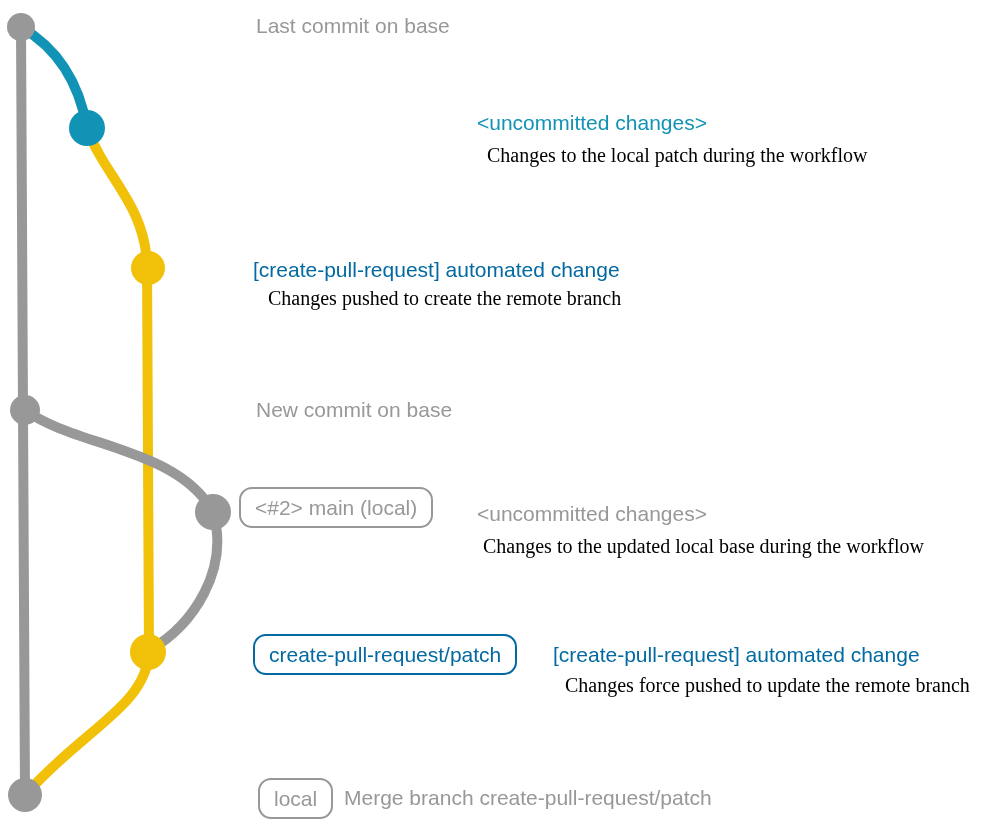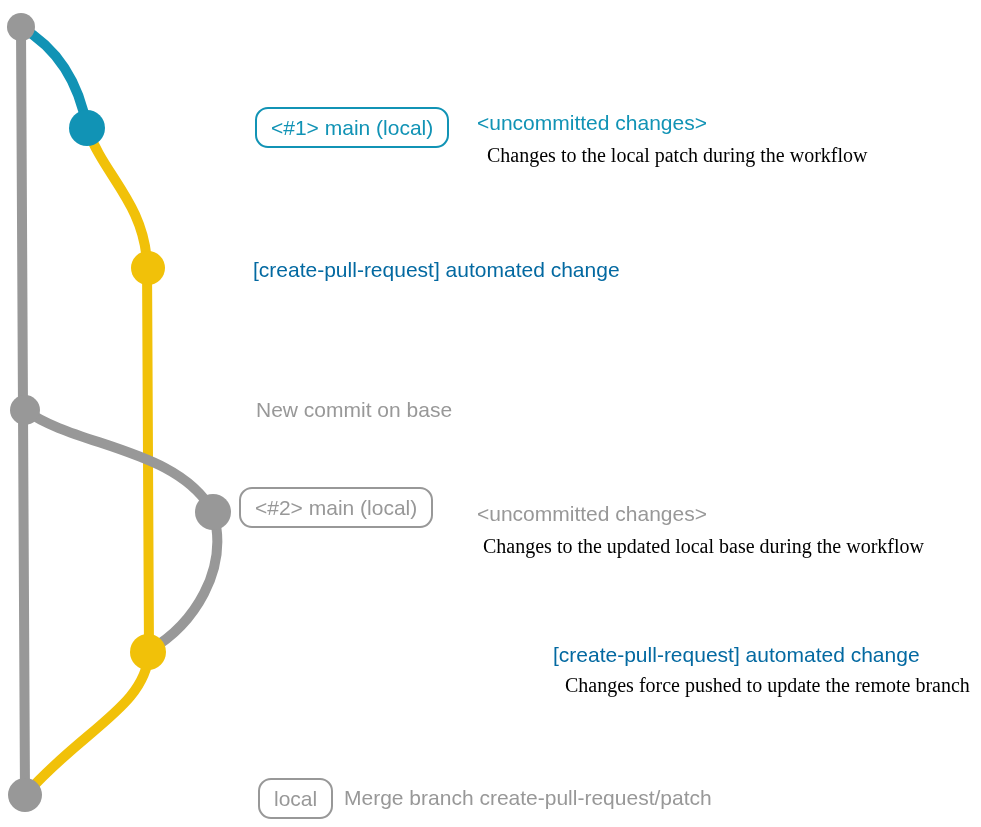--- a/index.html
+++ b/index.html
@@ -60,32 +60,34 @@
 
     <circle cx="21" cy="27" r="14" fill="#989898"></circle>
     <circle cx="87" cy="128" r="18" fill="#1193b5"></circle>
     <circle cx="148" cy="268" r="17" fill="#f1c109"></circle>
     <circle cx="25" cy="410" r="15" fill="#989898"></circle>
     <circle cx="213" cy="512" r="18" fill="#989898"></circle>
     <circle cx="148" cy="652" r="18" fill="#f1c109"></circle>
     <circle cx="25" cy="795" r="17" fill="#989898"></circle>
   </svg>
 
+  <div class="msg c-gray" style="left:256px; top:13px;">Last commit on base</div>
 
-  <div class="tag c-blue" style="left:255px; top:107px;">&lt;#1&gt; main (local)</div>
   <div class="msg c-blue" style="left:477px; top:110px;">&lt;uncommitted changes&gt;</div>
   <div class="desc" style="left:487px; top:144px;">Changes to the local patch during the workflow</div>
 
   <div class="msg c-yellow" style="left:253px; top:257px;">[create-pull-request] automated change</div>
+  <div class="desc" style="left:268px; top:287px;">Changes pushed to create the remote branch</div>
 
   <div class="msg c-gray" style="left:256px; top:397px;">New commit on base</div>
 
   <div class="tag c-gray" style="left:239px; top:487px;">&lt;#2&gt; main (local)</div>
   <div class="msg c-gray" style="left:477px; top:501px;">&lt;uncommitted changes&gt;</div>
   <div class="desc" style="left:483px; top:535px;">Changes to the updated local base during the workflow</div>
 
+  <div class="tag c-yellow" style="left:253px; top:634px;">create-pull-request/patch</div>
   <div class="msg c-yellow" style="left:553px; top:642px;">[create-pull-request] automated change</div>
   <div class="desc" style="left:565px; top:674px;">Changes force pushed to update the remote branch</div>
 
   <div class="tag c-gray" style="left:258px; top:778px;">local</div>
   <div class="msg c-gray" style="left:344px; top:785px;">Merge branch create-pull-request/patch</div>
 
 </div>
 
 </body></html>

